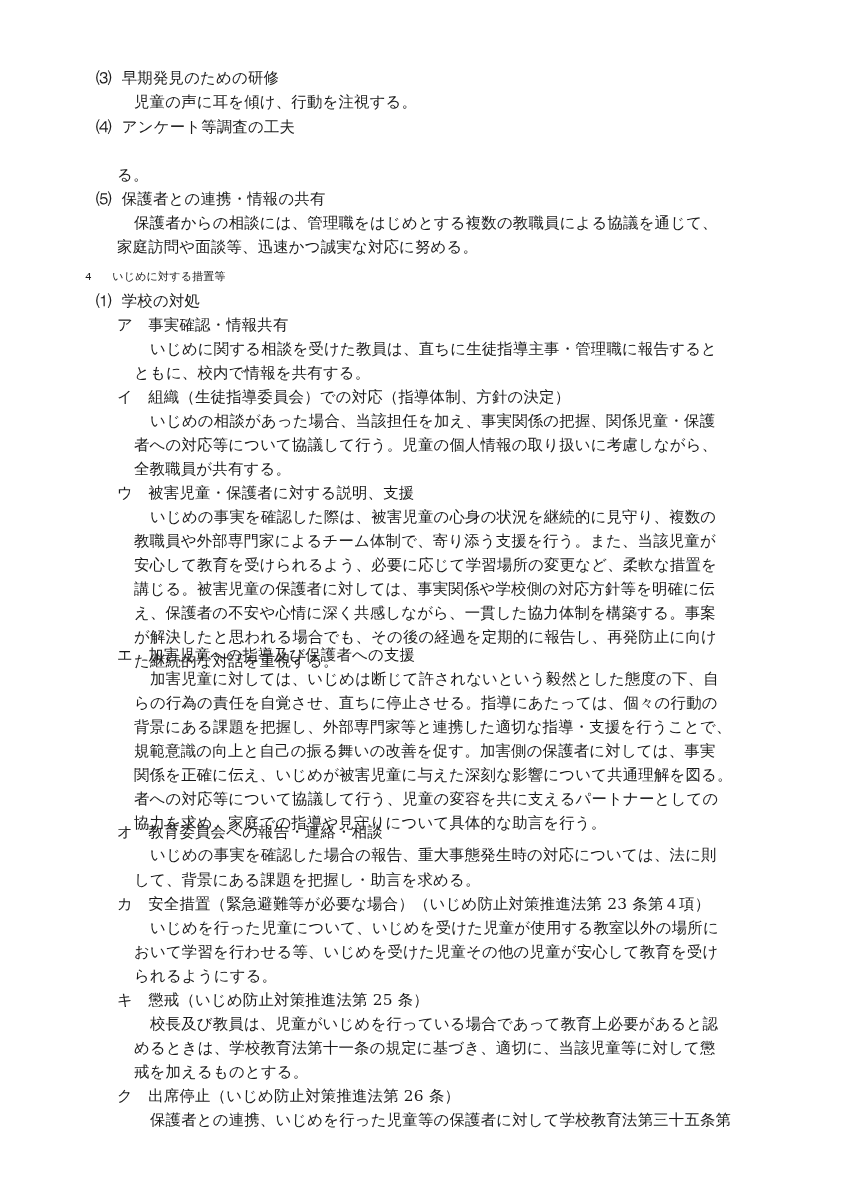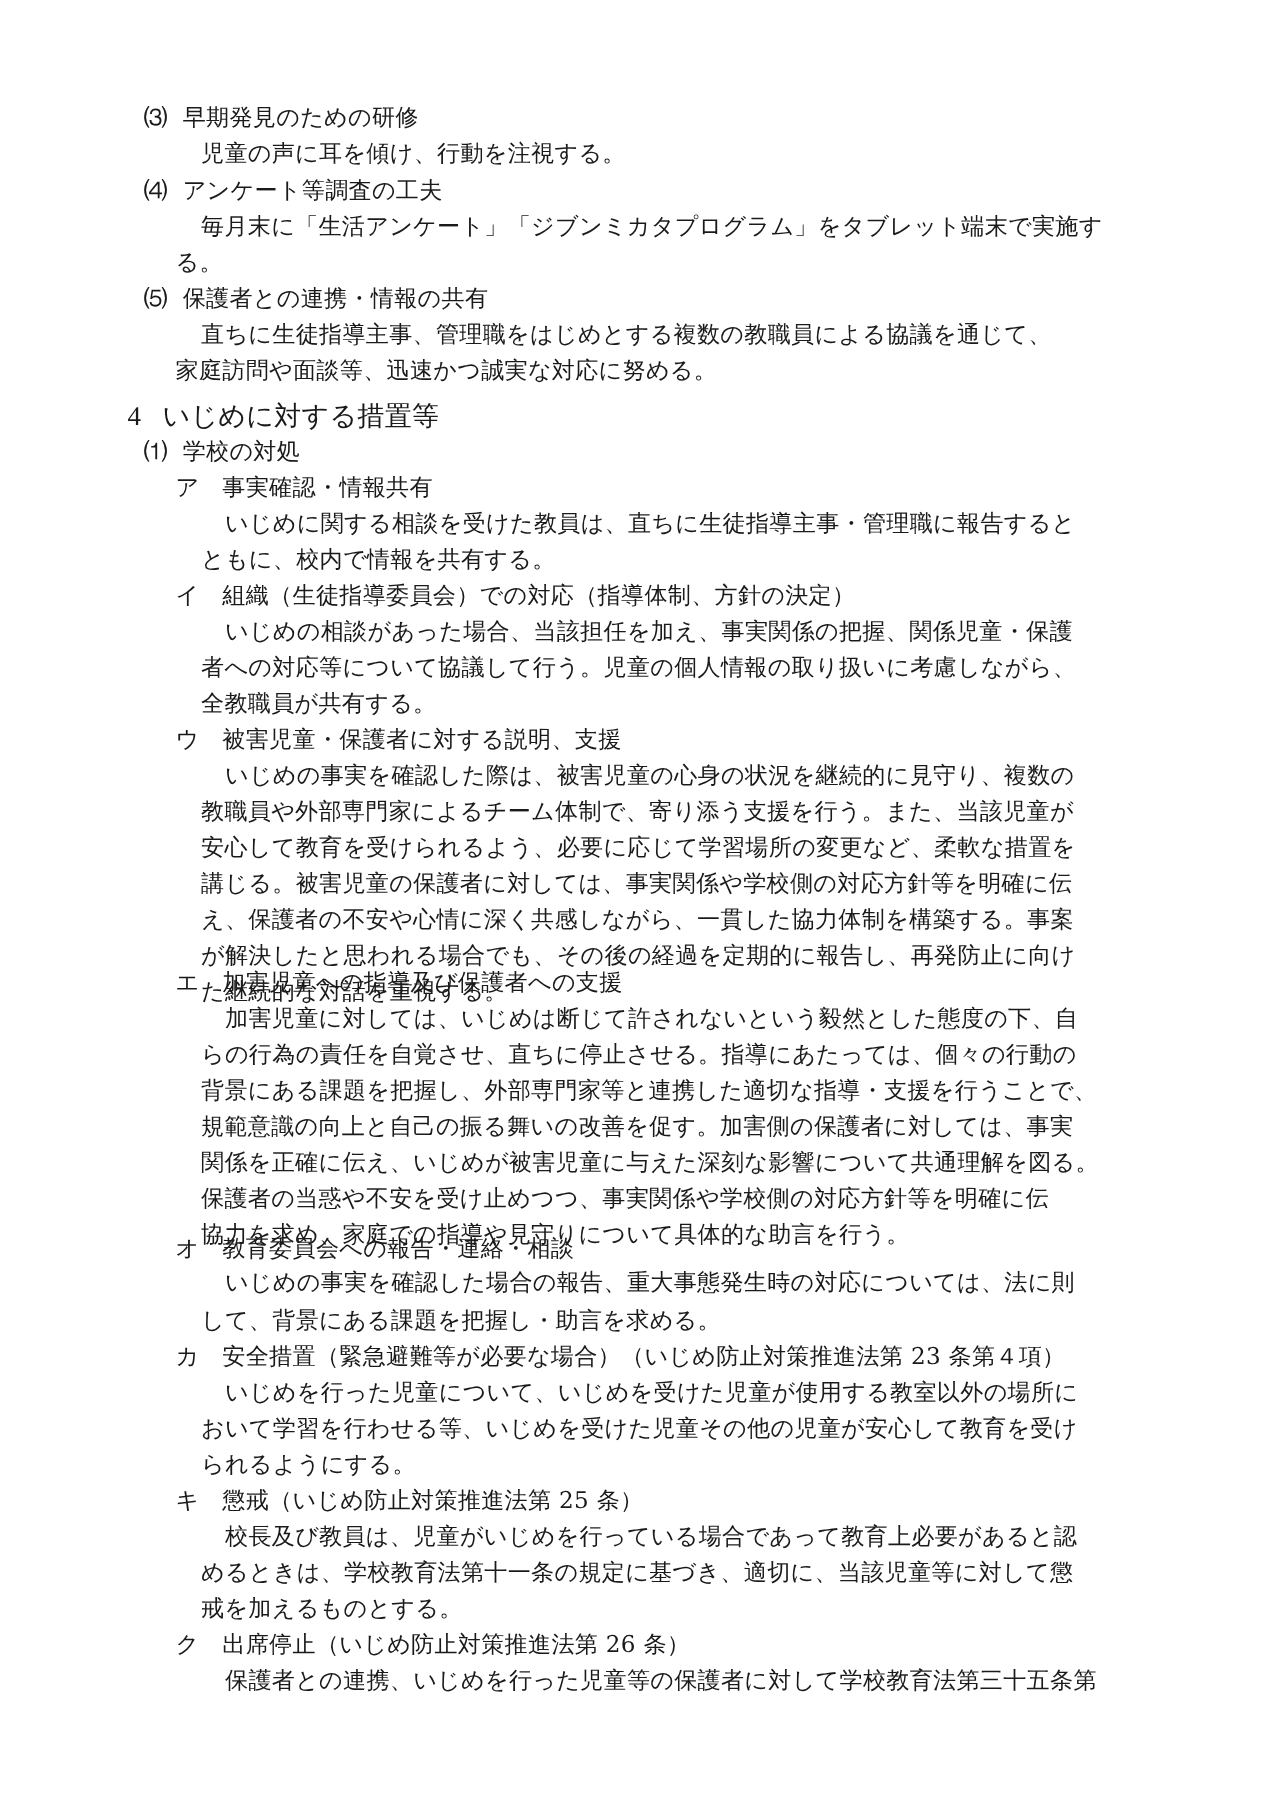--- a/index.html
+++ b/index.html
@@ -1,35 +1,34 @@
 <!DOCTYPE html>
 <html><head>
 <meta charset="utf-8">
 <style>
   html, body { margin:0; padding:0; background:#ffffff; }
   body { width:849px; height:1200px; position:relative; overflow:hidden;
          font-family:"DejaVu Serif", "Liberation Serif", serif; color:#1a1a1a; }
   .page { position:absolute; left:0; top:0; width:757px; height:1200px; }
   .line { position:absolute; font-size:15.4px; line-height:24px; white-space:nowrap; letter-spacing:0.2px; }
-  .h { font-family:Liberation Serif, serif; font-size:18px; }
+  .h { font-family:Liberation Mono, monospace; font-size:11px; }
 </style>
 </head>
 <body>
 
 <div class="page">
 
   <div class="line" style="left:96px;top:66px;"><span>⑶</span>&nbsp;&nbsp;<span>早期発見のための研修</span></div>
   <div class="line" style="left:134px;top:90px;">児童の声に耳を傾け、行動を注視する。</div>
 
   <div class="line" style="left:96px;top:115px;"><span>⑷</span>&nbsp;&nbsp;<span>アンケート等調査の工夫</span></div>
-  <div class="line" style="left:134px;top:139px;">毎月末に「生活アンケート」「ジブンミカタプログラム」をタブレット端末で実施す</div>
   <div class="line" style="left:117px;top:163px;">る。</div>
 
   <div class="line" style="left:96px;top:187px;"><span>⑸</span>&nbsp;&nbsp;<span>保護者との連携・情報の共有</span></div>
-  <div class="line" style="left:134px;top:211px;">直ちに生徒指導主事、管理職をはじめとする複数の教職員による協議を通じて、</div>
+  <div class="line" style="left:134px;top:211px;">保護者からの相談には、管理職をはじめとする複数の教職員による協議を通じて、</div>
   <div class="line" style="left:117px;top:235px;">家庭訪問や面談等、迅速かつ誠実な対応に努める。</div>
 
   <div class="line h" style="left:85px;top:265px;"><span>4</span>&nbsp;&nbsp;&nbsp;<span>いじめに対する措置等</span></div>
   <div class="line" style="left:96px;top:289px;"><span>⑴</span>&nbsp;&nbsp;<span>学校の対処</span></div>
 
   <div class="line" style="left:117px;top:313px;"><span>ア</span>&nbsp;&nbsp;&nbsp;<span>事実確認・情報共有</span></div>
   <div class="line" style="left:150px;top:337px;">いじめに関する相談を受けた教員は、直ちに生徒指導主事・管理職に報告すると</div>
   <div class="line" style="left:134px;top:361px;">ともに、校内で情報を共有する。</div>
 
   <div class="line" style="left:117px;top:385px;"><span>イ</span>&nbsp;&nbsp;&nbsp;<span>組織（生徒指導委員会）での対応（指導体制、方針の決定）</span></div>
@@ -45,21 +44,21 @@
   <div class="line" style="left:134px;top:601px;">え、保護者の不安や心情に深く共感しながら、一貫した協力体制を構築する。事案</div>
   <div class="line" style="left:134px;top:625px;">が解決したと思われる場合でも、その後の経過を定期的に報告し、再発防止に向け</div>
   <div class="line" style="left:134px;top:649px;">た継続的な対話を重視する。</div>
 
   <div class="line" style="left:117px;top:643px;"><span>エ</span>&nbsp;&nbsp;&nbsp;<span>加害児童への指導及び保護者への支援</span></div>
   <div class="line" style="left:150px;top:667px;">加害児童に対しては、いじめは断じて許されないという毅然とした態度の下、自</div>
   <div class="line" style="left:134px;top:691px;">らの行為の責任を自覚させ、直ちに停止させる。指導にあたっては、個々の行動の</div>
   <div class="line" style="left:134px;top:715px;">背景にある課題を把握し、外部専門家等と連携した適切な指導・支援を行うことで、</div>
   <div class="line" style="left:134px;top:739px;">規範意識の向上と自己の振る舞いの改善を促す。加害側の保護者に対しては、事実</div>
   <div class="line" style="left:134px;top:763px;">関係を正確に伝え、いじめが被害児童に与えた深刻な影響について共通理解を図る。</div>
-  <div class="line" style="left:134px;top:787px;">保護者の当惑や不安を受け止めつつ、事実関係や学校側の対応方針等を明確に伝</div>
+  <div class="line" style="left:134px;top:787px;">者への対応等について協議して行う、児童の変容を共に支えるパートナーとしての</div>
   <div class="line" style="left:134px;top:811px;">協力を求め、家庭での指導や見守りについて具体的な助言を行う。</div>
 
   <div class="line" style="left:117px;top:820px;"><span>オ</span>&nbsp;&nbsp;&nbsp;<span>教育委員会への報告・連絡・相談</span></div>
   <div class="line" style="left:150px;top:844px;font-family:Liberation Mono, monospace;">いじめの事実を確認した場合の報告、重大事態発生時の対応については、法に則</div>
   <div class="line" style="left:134px;top:868px;">して、背景にある課題を把握し・助言を求める。</div>
 
   <div class="line" style="left:117px;top:892px;"><span>カ</span>&nbsp;&nbsp;&nbsp;<span>安全措置（緊急避難等が必要な場合）（いじめ防止対策推進法第 23 条第４項）</span></div>
   <div class="line" style="left:150px;top:916px;">いじめを行った児童について、いじめを受けた児童が使用する教室以外の場所に</div>
   <div class="line" style="left:134px;top:940px;">おいて学習を行わせる等、いじめを受けた児童その他の児童が安心して教育を受け</div>
   <div class="line" style="left:134px;top:964px;">られるようにする。</div>

